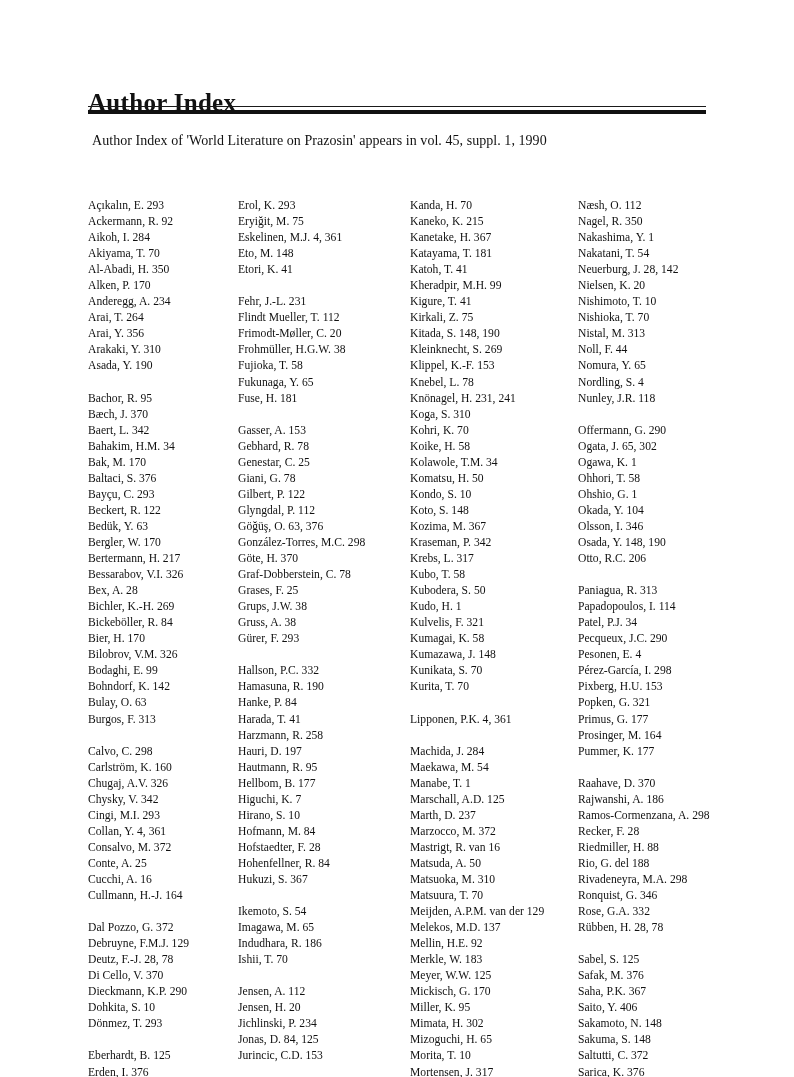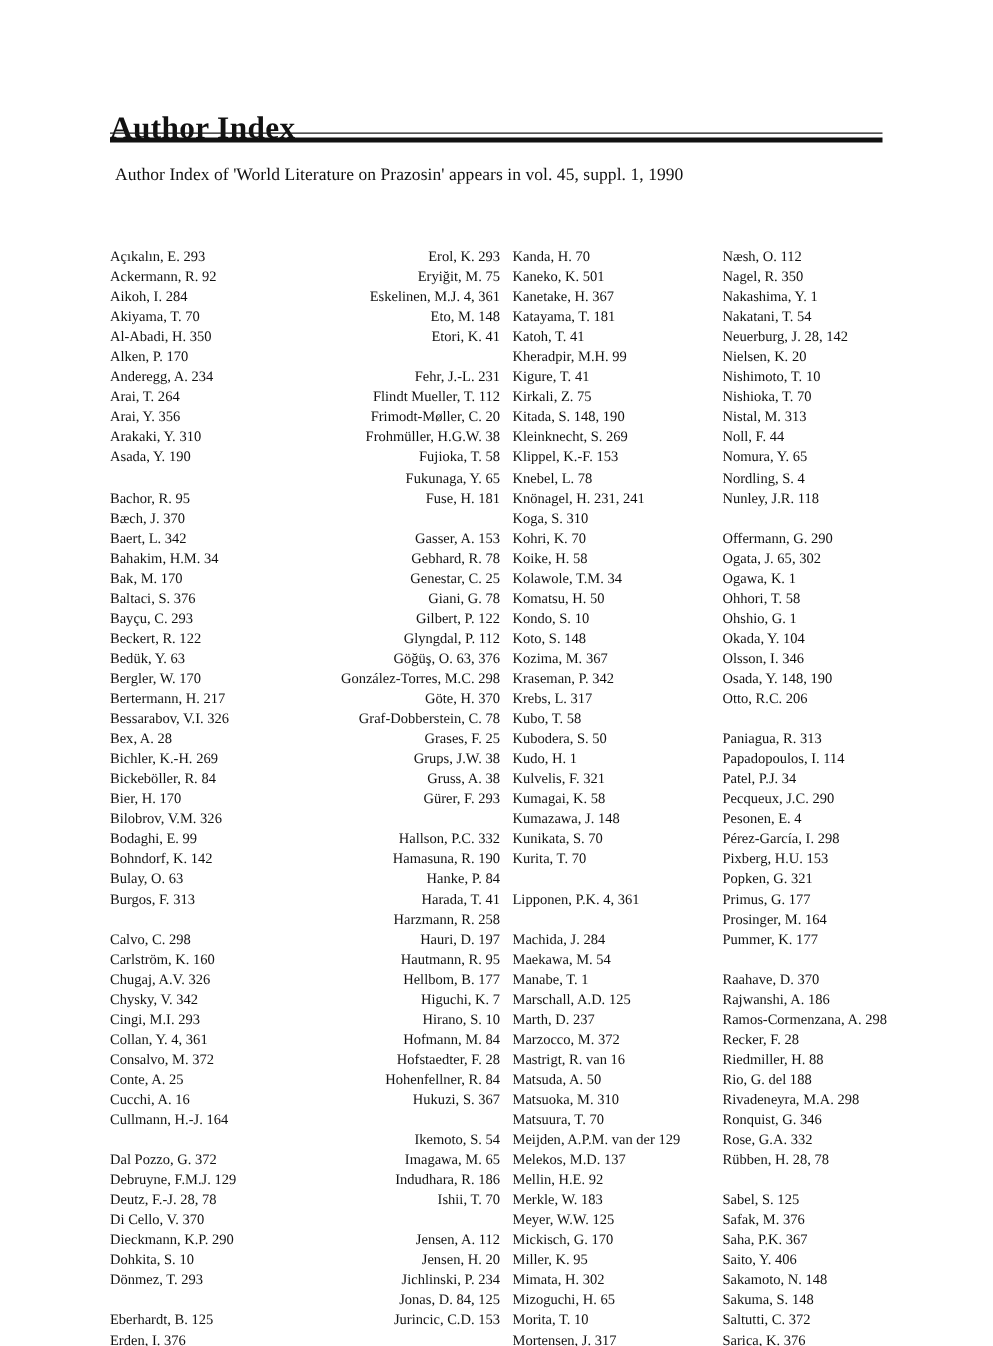--- a/index.html
+++ b/index.html
@@ -59,21 +59,21 @@
     top: 198px;
     width: 794px;
   }
   .col {
     position: absolute;
     top: 0;
     font-size: 11.6px;
     line-height: 16.05px;
   }
   .col1 { left: 88px; width: 150px; }
-  .col2 { left: 238px; width: 162px; text-align: right; }
+  .col2 { left: 238px; width: 162px; }
   .col3 { left: 410px; width: 165px; }
   .col4 { left: 578px; width: 175px; }
   .entry {
     white-space: nowrap;
     letter-spacing: 0.01px;
   }
   .gap {
     height: 16.05px;
   }
 </style>
@@ -198,21 +198,21 @@
         <div class="entry">Ishii, T.  70</div>
         <div class="gap"></div>
         <div class="entry">Jensen, A.  112</div>
         <div class="entry">Jensen, H.  20</div>
         <div class="entry">Jichlinski, P.  234</div>
         <div class="entry">Jonas, D.  84, 125</div>
         <div class="entry">Jurincic, C.D.  153</div>
       </div>
     <div class="col col3">
         <div class="entry">Kanda, H.  70</div>
-        <div class="entry">Kaneko, K.  501</div>
+        <div class="entry">Kaneko, K.  215</div>
         <div class="entry">Kanetake, H.  367</div>
         <div class="entry">Katayama, T.  181</div>
         <div class="entry">Katoh, T.  41</div>
         <div class="entry">Kheradpir, M.H.  99</div>
         <div class="entry">Kigure, T.  41</div>
         <div class="entry">Kirkali, Z.  75</div>
         <div class="entry">Kitada, S.  148, 190</div>
         <div class="entry">Kleinknecht, S.  269</div>
         <div class="entry">Klippel, K.-F.  153</div>
         <div class="entry">Knebel, L.  78</div>

